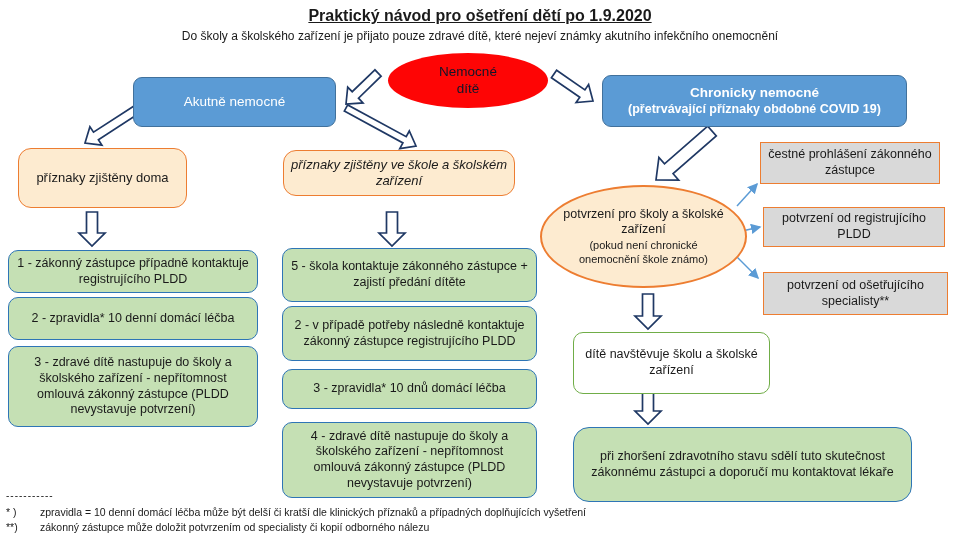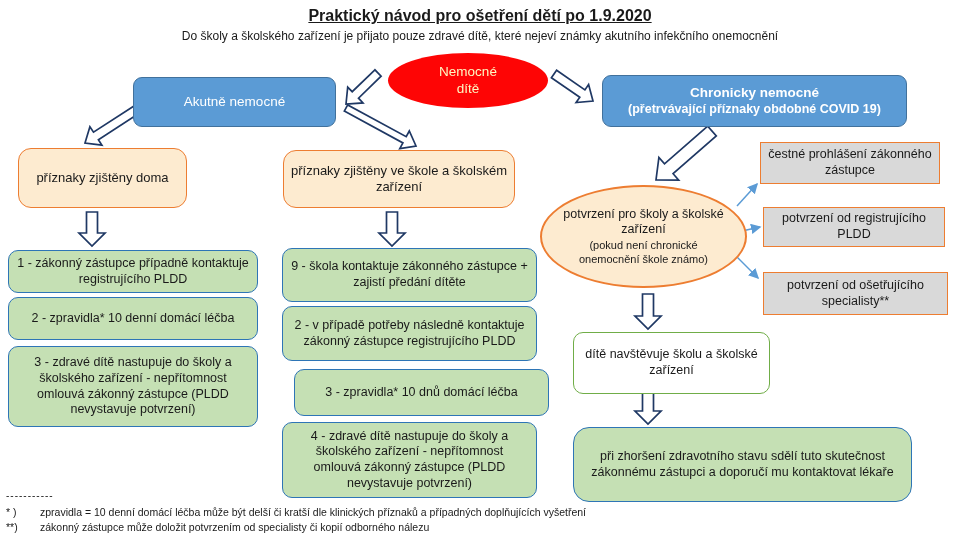--- a/index.html
+++ b/index.html
@@ -10,50 +10,50 @@
   .title { position:absolute; top:7px; left:0; width:100%; text-align:center;
            font-size:16px; font-weight:bold; text-decoration:underline; }
   .subtitle { position:absolute; top:29px; left:0; width:100%; text-align:center;
               font-size:12px; }
 
   .node { position:absolute; box-sizing:border-box; display:flex; flex-direction:column;
           align-items:center; justify-content:center; text-align:center;
           line-height:1.25; z-index:2; }
 
   .red-ellipse { left:388px; top:53px; width:160px; height:55px; background:#fe0505;
-                 border-radius:50%; color:#fef9c3; font-size:13.5px; white-space:pre-line; }
+                 border-radius:50%; color:#0f172a; font-size:13.5px; white-space:pre-line; }
 
   .blue { background:#5B9BD5; border:1.5px solid #41719C; border-radius:9px; color:#fff; }
   .blue-left  { left:133px; top:77px; width:203px; height:50px; font-size:13.5px; }
   .blue-right { left:602px; top:75px; width:305px; height:52px; font-size:13.5px;font-weight:bold; }
   .blue-right .sub { font-size:12.5px; }
 
   .orange { background:#FDEBD0; border:1.7px solid #ED7D31; border-radius:13px; font-size:13px; }
   .orange-left { left:18px;  top:148px; width:169px; height:60px; }
-  .orange-mid  { left:283px; top:150px; width:232px; height:58px; }
+  .orange-mid  { left:283px; top:150px; width:232px; height:46px;font-style:italic; }
 
   .orange-ellipse { left:540px; top:185px; width:207px; height:103px; background:#FDEBD0;
                     border:2px solid #ED7D31; border-radius:50%; padding:0 16px; }
   .oe-main { font-size:12.5px; }
   .oe-sub  { font-size:11px; line-height:1.3; }
 
   .gray { background:#D9D9D9; border:1.5px solid #ED7D31; border-radius:0;
           font-size:12.5px; padding:0 6px; }
   .gray1 { left:760px; top:142px; width:180px; height:42px; }
   .gray2 { left:763px; top:207px; width:182px; height:40px; }
   .gray3 { left:763px; top:272px; width:185px; height:43px; }
 
   .green { background:#C5E0B4; border:1.5px solid #2E75B6; border-radius:10px;
            font-size:12.5px; padding:2px 8px; }
   .hg1 { left:8px; top:250px; width:250px; height:43px; }
   .hg2 { left:8px; top:297px; width:250px; height:43px; }
   .hg3 { left:8px; top:346px; width:250px; height:81px; }
   .sg1 { left:282px; top:248px; width:255px; height:54px; }
   .sg2 { left:282px; top:306px; width:255px; height:55px; }
-  .sg3 { left:282px; top:369px; width:255px; height:47px;margin-left:12px; }
+  .sg3 { left:282px; top:369px; width:255px; height:40px; }
   .sg4 { left:282px; top:422px; width:255px; height:76px; }
 
   .white-green  { left:573px; top:332px; width:197px; height:62px; background:#fff;
                   border:1.5px solid #70AD47; border-radius:10px; font-size:12.5px; }
   .bottom-green { left:573px; top:427px; width:339px; height:75px; background:#C5E0B4;
                   border:1.5px solid #2E75B6; border-radius:16px; font-size:12.5px;
                   padding:4px 12px; }
 
   .footnote-dashes { position:absolute; left:6px; top:490px; font-size:10px;
                      letter-spacing:1px; }
@@ -114,21 +114,21 @@
   </div>
 
   <div class="node gray gray1">čestné prohlášení zákonného zástupce</div>
   <div class="node gray gray3">potvrzení od ošetřujícího specialisty**</div>
   <div class="node gray gray2">potvrzení od registrujícího PLDD</div>
 
   <div class="node green hg1">1 - zákonný zástupce případně kontaktuje registrujícího PLDD</div>
   <div class="node green hg2">2 - zpravidla* 10 denní domácí léčba</div>
   <div class="node green hg3">3 - zdravé dítě nastupuje do školy a školského zařízení - nepřítomnost omlouvá zákonný zástupce (PLDD nevystavuje potvrzení)</div>
 
-  <div class="node green sg1">9 - škola kontaktuje zákonného zástupce + zajistí předání dítěte</div>
+  <div class="node green sg1">5 - škola kontaktuje zákonného zástupce + zajistí předání dítěte</div>
   <div class="node green sg2">2 - v případě potřeby následně kontaktuje zákonný zástupce registrujícího PLDD</div>
   <div class="node green sg3">3 - zpravidla* 10 dnů domácí léčba</div>
   <div class="node green sg4">4 - zdravé dítě nastupuje do školy a školského zařízení - nepřítomnost omlouvá zákonný zástupce (PLDD nevystavuje potvrzení)</div>
 
   <div class="node white-green">dítě navštěvuje školu a školské zařízení</div>
   <div class="node bottom-green">při zhoršení zdravotního stavu sdělí tuto skutečnost zákonnému zástupci a doporučí mu kontaktovat lékaře</div>
 
   <div class="footnote-dashes">-----------</div>
   <div class="footnote fn1">
     <span class="fn-marker">* )</span>

